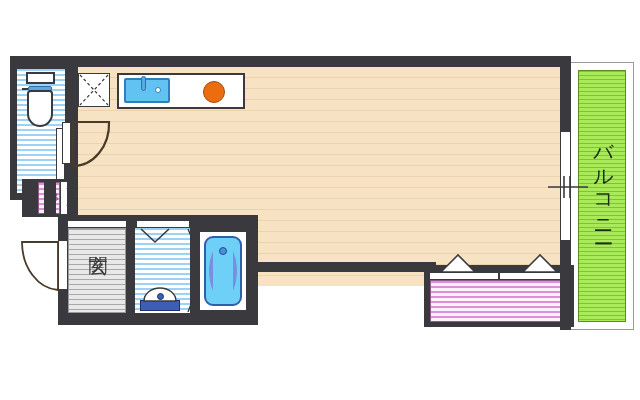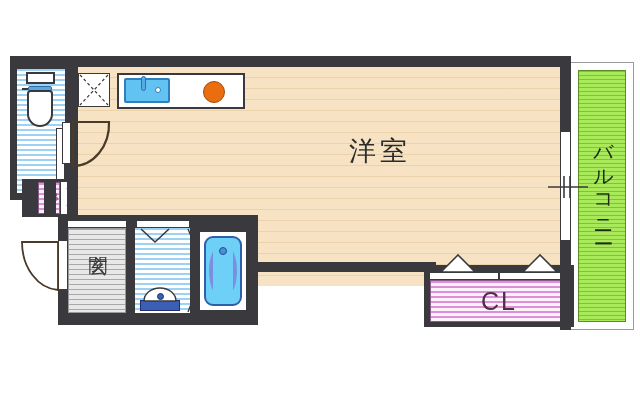--- a/index.html
+++ b/index.html
@@ -162,21 +162,20 @@
   <div class="abs vanity-knob" style="left:157px;top:293px;width:7px;height:7px;"></div>
 
   <div class="abs tub-box" style="left:198px;top:230px;width:50px;height:82px;"></div>
   <div class="abs bathtub" style="left:204px;top:236px;width:38px;height:70px;"></div>
   <div class="abs tub-inner" style="left:209px;top:243px;width:28px;height:56px;"></div>
   <div class="abs bathtub" style="left:213px;top:239px;width:20px;height:64px;border-radius:14px;border:none;"></div>
   <div class="abs tub-plug" style="left:219px;top:247px;width:8px;height:8px;"></div>
 
   <div class="abs wall" style="left:424px;top:265px;width:150px;height:62px;"></div>
   <div class="abs floor-closet" style="left:430px;top:280px;width:138px;height:42px;"></div>
-  <div class="abs lbl lbl-cl" style="left:430px;top:289px;width:138px;text-align:center;">CL</div>
 
   <div class="abs win-band" style="left:430px;top:272px;width:68px;height:8px;"></div>
   <div class="abs win-band" style="left:500px;top:272px;width:68px;height:8px;"></div>
   <svg class="abs" style="left:440px;top:254px;" width="36" height="19" viewBox="0 0 36 19">
     <path d="M 1 18 L 18 1 L 35 18 Z" fill="#ffffff" stroke="#3a3a3e" stroke-width="1.6"></path>
   </svg>
   <svg class="abs" style="left:522px;top:254px;" width="36" height="19" viewBox="0 0 36 19">
     <path d="M 1 18 L 18 1 L 35 18 Z" fill="#ffffff" stroke="#3a3a3e" stroke-width="1.6"></path>
   </svg>
 
@@ -190,15 +189,14 @@
 
   <div class="abs wall" style="left:560px;top:240px;width:11px;height:90px;"></div>
 
   <div class="abs floor-white" style="left:560px;top:131px;width:11px;height:110px;border:1px solid #3a3a3e;"></div>
   <svg class="abs" style="left:548px;top:176px;" width="42" height="22" viewBox="0 0 42 22">
     <line x1="0" y1="11" x2="40" y2="11" stroke="#3a3a3e" stroke-width="1.6"></line>
     <line x1="16" y1="0" x2="16" y2="22" stroke="#3a3a3e" stroke-width="1.6"></line>
     <line x1="22" y1="0" x2="22" y2="22" stroke="#3a3a3e" stroke-width="1.6"></line>
   </svg>
 
-  <div class="abs lbl lbl-room-name" style="left:300px;top:138px;width:160px;text-align:center;">洋室</div>
 
 </div>
 
 </body></html>

